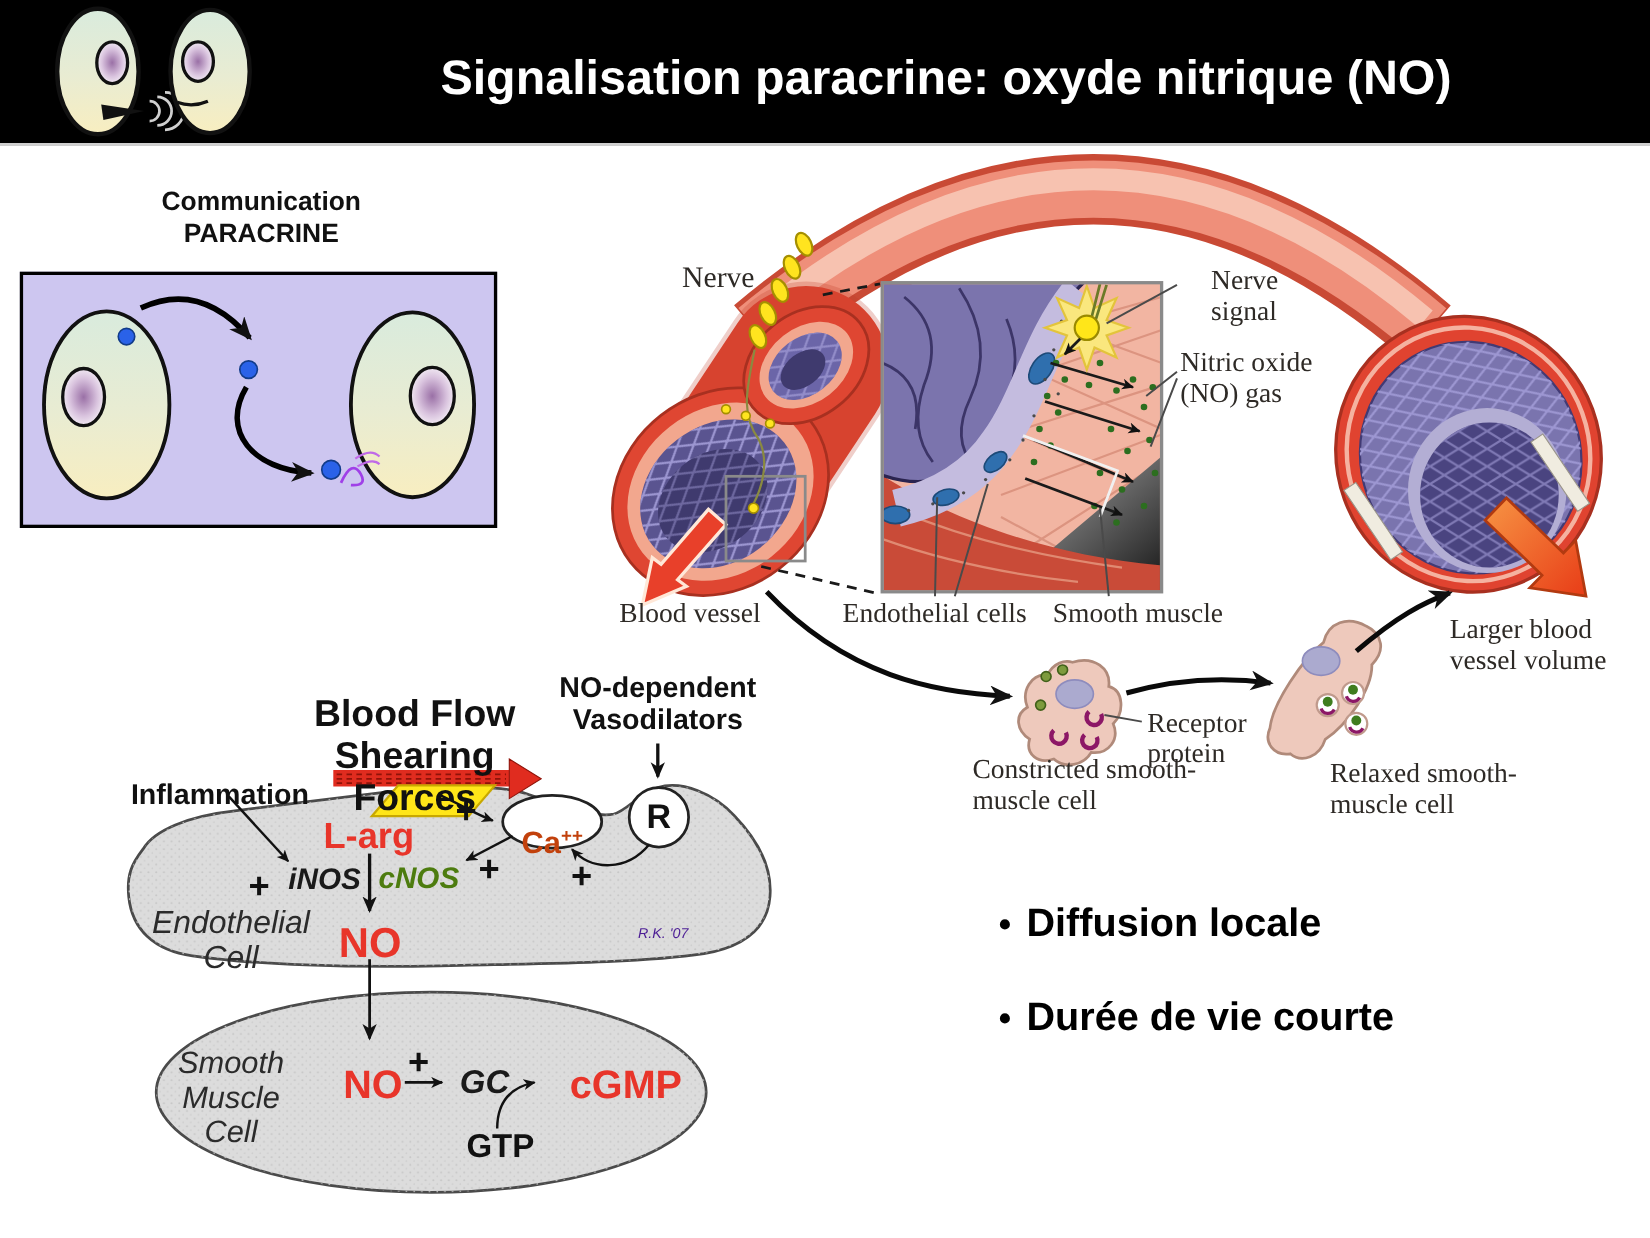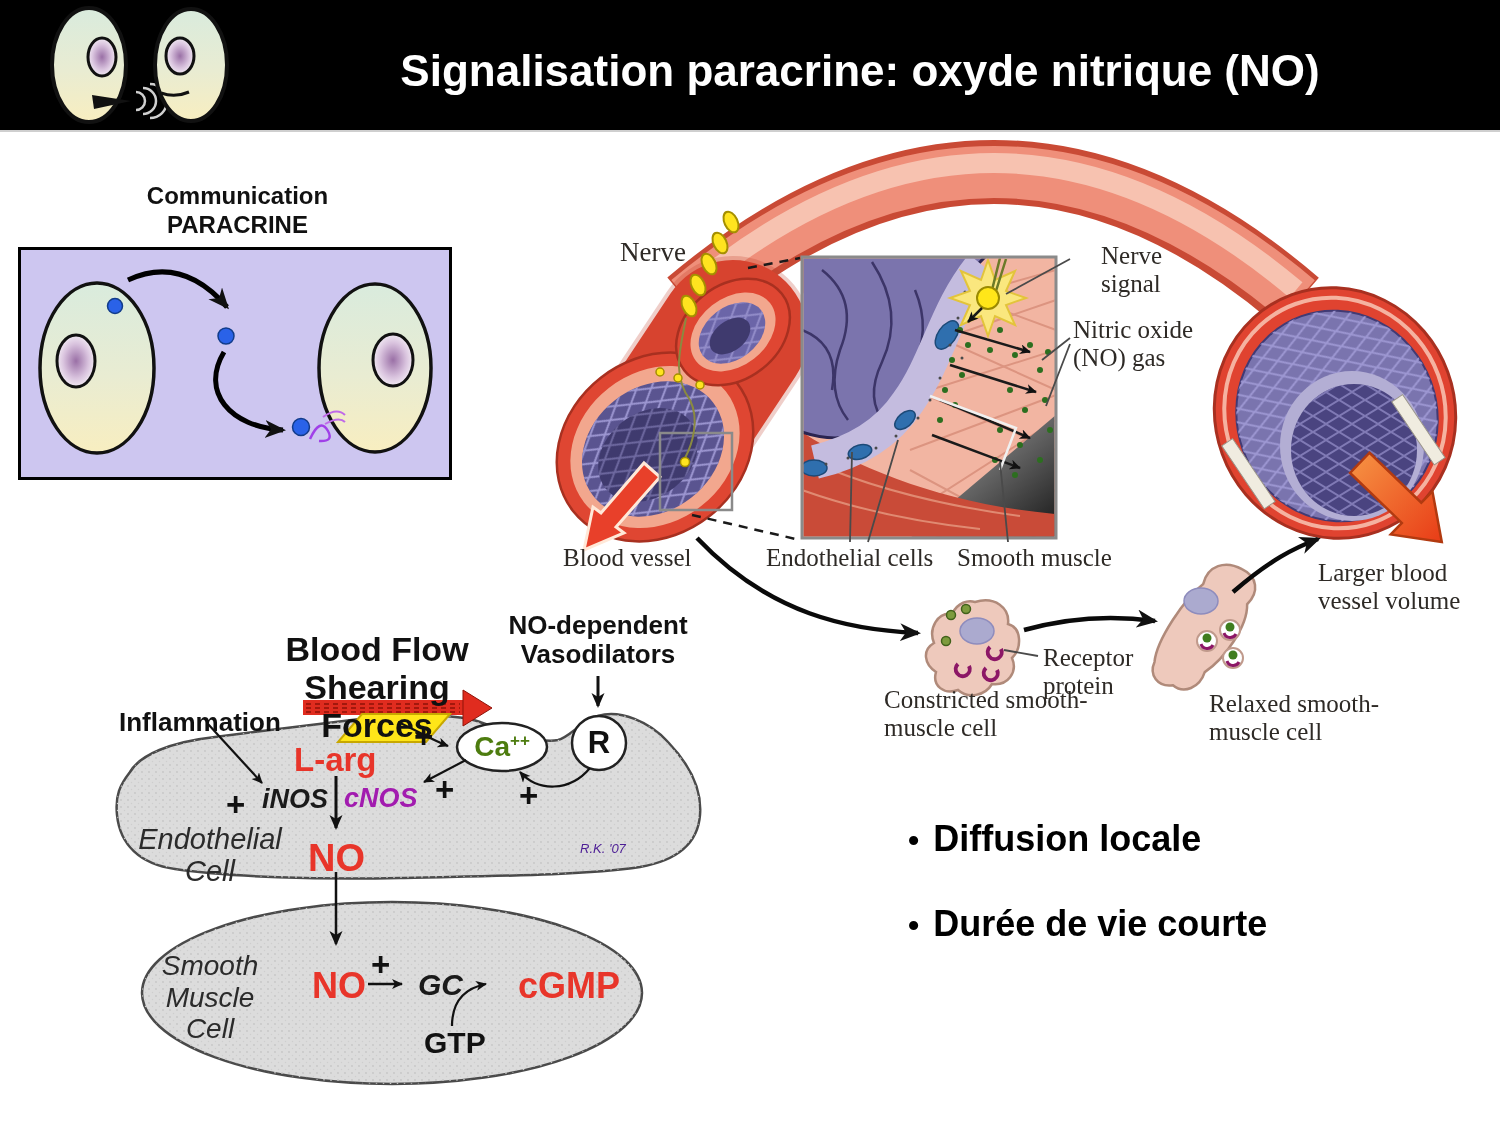--- a/index.html
+++ b/index.html
@@ -3,29 +3,29 @@
 <meta charset="utf-8">
 <style>
   html,body{margin:0;padding:0;background:#fff;}
   .slide{position:relative;width:1500px;height:1125px;background:#ffffff;overflow:hidden;
          font-family:"Liberation Sans",sans-serif;}
   .hdr{position:absolute;left:0;top:0;width:1500px;height:130px;background:#000;border-bottom:2px solid #cfcfcf;}
   .hdr-title{position:absolute;left:245px;right:25px;top:46px;color:#ffffff;font-size:44px;
              font-weight:bold;text-align:center;white-space:nowrap;}
   .hdr-logo{position:absolute;left:18px;top:2px;}
   .pc-head{position:absolute;left:95px;top:170px;width:285px;text-align:center;
-           font-weight:bold;font-size:24px;color:#111;line-height:1.2;margin-top:12px;}
+           font-weight:bold;font-size:24px;color:#111;line-height:1.2;}
   .pc-box{position:absolute;left:18px;top:247px;width:434px;height:233px;background:#cdc6f0;
           border:3px solid #000;box-sizing:border-box;}
   .lblS{position:absolute;font-family:"Liberation Serif",serif;color:#2e2a26;font-size:25px;line-height:1.1;}
   .lblA{position:absolute;color:#111;}
   .bold{font-weight:bold;}
   .ital{font-style:italic;}
   .red{color:#e8352a;}
-  .green{color:#4d7c0f;}
+  .green{color:#c2410c;margin-top:19px;}
   .plus{position:absolute;font-weight:bold;font-size:33px;color:#111;}
   .bullet-row{position:absolute;left:908px;font-weight:bold;font-size:36px;color:#000;white-space:nowrap;}
   .bullet-row .mk{margin-right:14px;font-size:32px;}
   svg{display:block;}
   .abs{position:absolute;}
 </style>
 </head>
 <body>
 
 <div class="slide">
@@ -369,21 +369,21 @@
     </g>
   </svg>
 
   <div class="lblA bold" style="left:270px;top:630px;width:214px;text-align:center;font-size:34px;line-height:1.12">Blood Flow Shearing Forces</div>
   <div class="lblA bold" style="left:498px;top:611px;width:200px;text-align:center;font-size:26px;line-height:1.12">NO-dependent Vasodilators</div>
   <div class="lblA" style="left:119px;top:707px;font-size:26px;font-weight:600">Inflammation</div>
   <div class="lblA red" style="left:294px;top:741px;font-size:33px;font-weight:600">L-arg</div>
   <div class="lblA green" style="left:468px;top:731px;width:68px;text-align:center;font-size:28px;font-weight:600"><span>Ca</span><sup style="font-size:17px">++</sup></div>
   <div class="lblA" style="left:579px;top:725px;width:40px;text-align:center;font-size:31px;font-weight:600">R</div>
   <div class="lblA ital" style="left:262px;top:784px;font-size:27px;font-weight:600;color:#1a1a1a">iNOS</div>
-  <div class="lblA ital" style="left:344px;top:783px;font-size:27px;font-weight:600;color:#a21caf">cNOS</div>
+  <div class="lblA ital" style="left:344px;top:783px;font-size:27px;font-weight:600;color:#4d7c0f">cNOS</div>
   <div class="plus" style="left:226px;top:786px">+</div>
   <div class="plus" style="left:414px;top:718px">+</div>
   <div class="plus" style="left:435px;top:771px">+</div>
   <div class="plus" style="left:519px;top:777px">+</div>
   <div class="lblA ital" style="left:130px;top:824px;width:160px;text-align:center;font-size:29px;color:#2b2b2b;line-height:1.1">Endothelial Cell</div>
   <div class="lblA red bold" style="left:308px;top:837px;font-size:38px">NO</div>
   <div class="lblA ital" style="left:580px;top:841px;font-size:13px;color:#4c1d95">R.K. '07</div>
   <div class="lblA ital" style="left:150px;top:950px;width:120px;text-align:center;font-size:28px;color:#2b2b2b;line-height:1.13">Smooth Muscle Cell</div>
   <div class="lblA red bold" style="left:312px;top:965px;font-size:36px">NO</div>
   <div class="plus" style="left:371px;top:946px">+</div>

